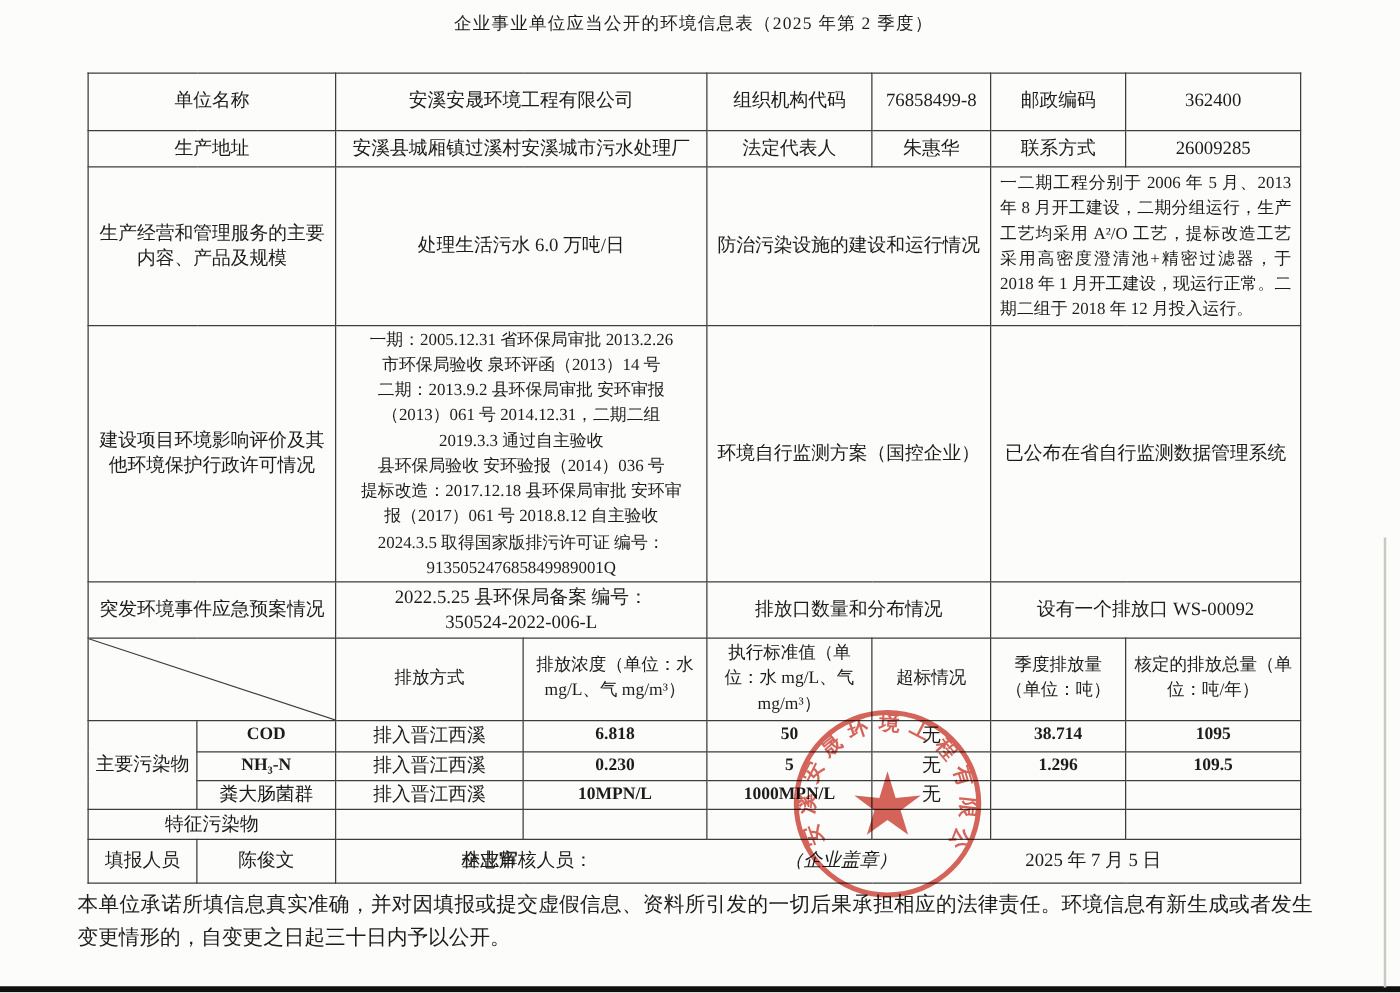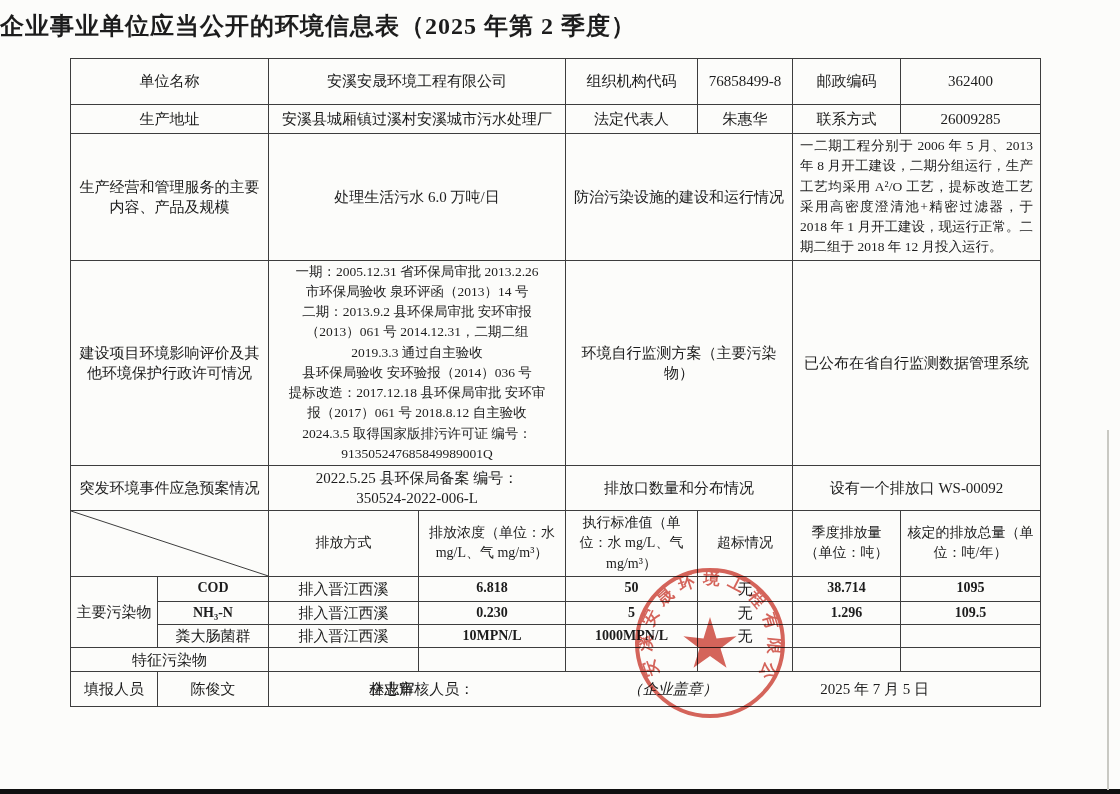--- a/index.html
+++ b/index.html
@@ -5,21 +5,21 @@
   html,body{margin:0;padding:0;}
   body{
     width:1120px;height:794px;overflow:hidden;
     background:#f6f6f3;
     font-family:"Liberation Serif","DejaVu Serif",serif;
     color:#1c1c1c;
   }
   .page{position:relative;width:1120px;height:794px;background:#fcfcfa;overflow:hidden;}
   .title{
     position:absolute;top:10px;left:0;width:1110px;margin:0;
-    font-size:24px;font-weight:bold;letter-spacing:1px;
+    text-align:center;font-size:14px;font-weight:normal;letter-spacing:1px;
   }
   table.main-table{
     position:absolute;left:70px;top:58px;width:970px;
     border-collapse:collapse;table-layout:fixed;padding-left:18px;
   }
   td{
     border:1px solid #3d3d3d;
     text-align:center;vertical-align:middle;
     font-size:15px;line-height:1.35;
     padding:1px 3px;overflow:hidden;
@@ -97,21 +97,21 @@
         <td colspan="2" class="small prewrap">一期：2005.12.31 省环保局审批 2013.2.26
 市环保局验收 泉环评函（2013）14 号
 二期：2013.9.2 县环保局审批 安环审报
 （2013）061 号 2014.12.31，二期二组
 2019.3.3 通过自主验收
 县环保局验收 安环验报（2014）036 号
 提标改造：2017.12.18 县环保局审批 安环审
 报（2017）061 号 2018.8.12 自主验收
 2024.3.5 取得国家版排污许可证 编号：
 913505247685849989001Q</td>
-        <td colspan="2">环境自行监测方案（主要污染物）</td>
+        <td colspan="2">环境自行监测方案（国控企业）</td>
         <td colspan="2">已公布在省自行监测数据管理系统</td>
       </tr>
       <tr class="r5">
         <td colspan="2">突发环境事件应急预案情况</td>
         <td colspan="2" class="prewrap">2022.5.25 县环保局备案 编号：
 350524-2022-006-L</td>
         <td colspan="2">排放口数量和分布情况</td>
         <td colspan="2">设有一个排放口 WS-00092</td>
       </tr>
       <tr class="r6">
@@ -172,20 +172,21 @@
               <span>企业审核人员：</span> 
               <span>林志辉</span>
             </span>
           <span class="seal-note">（企业盖章）</span>
           <span class="report-date">2025 年 7 月 5 日</span>
         </td>
       </tr>
     </tbody>
   </table>
 
+  <p class="footer">本单位承诺所填信息真实准确，并对因填报或提交虚假信息、资料所引发的一切后果承担相应的法律责任。环境信息有新生成或者发生变更情形的，自变更之日起三十日内予以公开。</p>
 
   <svg class="seal" viewBox="0 0 158 158">
     <circle cx="79" cy="79" r="73" fill="none" stroke="#cc392e" stroke-width="4"></circle>
     <polygon points="79,53 72.5,74.4 52.4,72.3 68.5,84.4 62.5,103.7 79,92 95.5,103.7 89.5,84.4 105.6,72.3 85.5,74.4" fill="#cc392e"></polygon>
     <defs>
       <path id="sealTextPath" d="M 30.7 112.8 A 59 59 0 1 1 127.3 112.8" fill="none"></path>
     </defs>
     <text font-size="16.5" fill="#cc392e" letter-spacing="7">
       <textPath href="#sealTextPath" startOffset="4">安溪安晟环境工程有限公司</textPath>
     </text>

